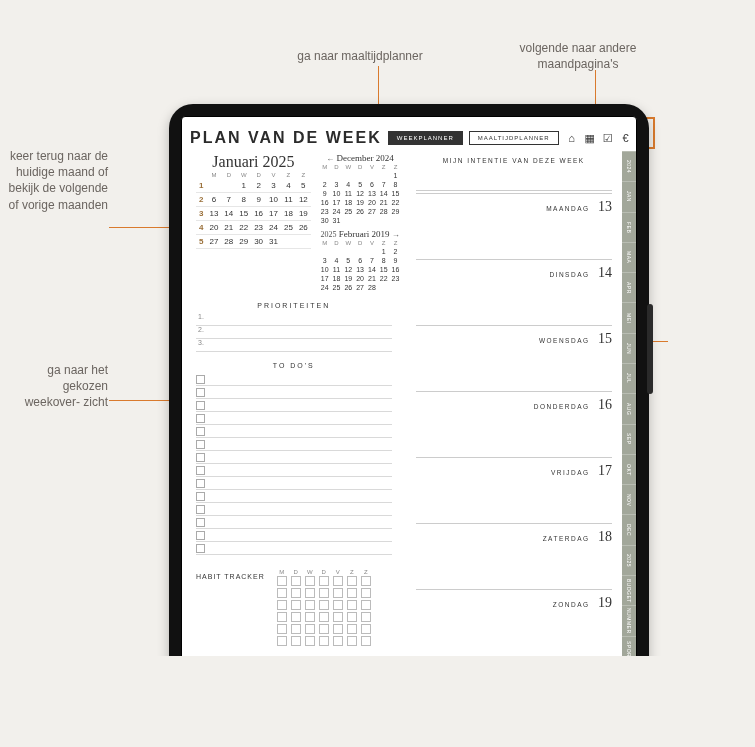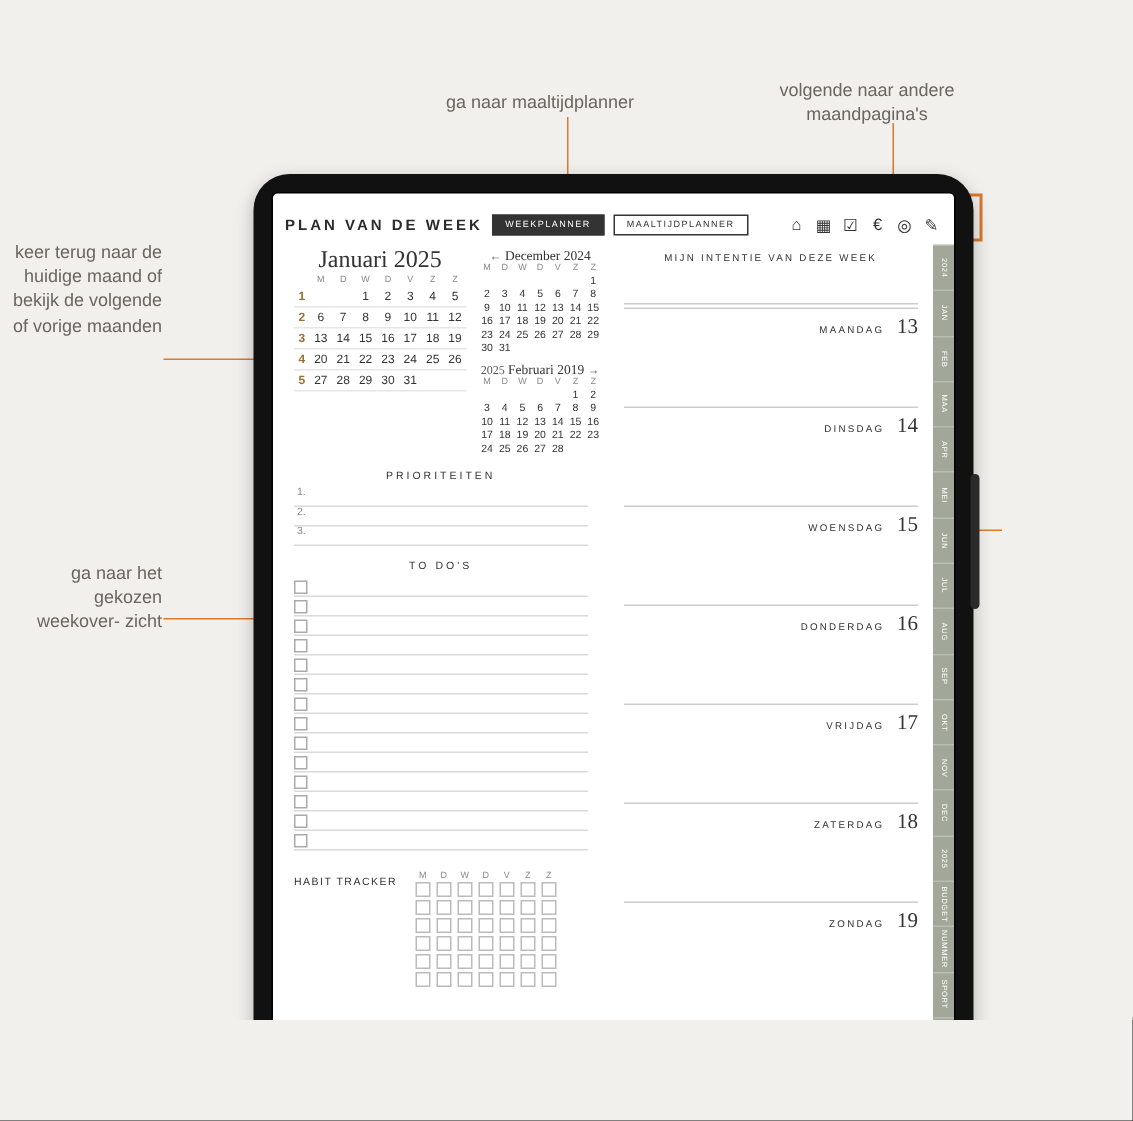--- a/index.html
+++ b/index.html
@@ -1,30 +1,30 @@
 <!DOCTYPE html>
 <html><head>
 <meta charset="utf-8">
 <style>
 html,body{margin:0;padding:0;background:#f2f0ec;font-family:Helvetica,Arial,sans-serif;color:#444}
-.stage{position:relative;width:755px;height:648px;margin:16px auto}
+.stage{position:relative;width:755px;height:648px;margin:4px auto}
 .ann{position:absolute;font-size:12px;color:#6b6560;text-align:center;line-height:1.35}
 .ann.right{text-align:left}
 .ann.left{text-align:right}
 
 .ipad{position:absolute;left:169px;top:100px;width:480px;height:605px;background:#111;border-radius:24px;box-shadow:0 4px 12px rgba(0,0,0,.25);}
 .ipad:before{content:"";position:absolute;right:-4px;top:200px;width:6px;height:90px;background:#2a2a2a;border-radius:3px}
 .screen{position:absolute;left:12px;right:12px;top:12px;bottom:12px;background:#fff;border:1px solid #000;border-radius:4px;overflow:hidden}
 
 .hi{position:absolute;border:2px solid #d97a2d;background:transparent;pointer-events:none}
 .lead{position:absolute;background:#d97a2d;height:1px}
 .leadv{position:absolute;background:#d97a2d;width:1px}
 
 .topbar{display:flex;align-items:center;gap:6px;height:30px;padding:6px 8px 0 8px}
-.title{font-size:10px;letter-spacing:2px;font-weight:700;color:#2b2b2b;white-space:nowrap}
+.title{font-size:16px;letter-spacing:2px;font-weight:700;color:#2b2b2b;white-space:nowrap}
 .tabbtn{font-size:6px;letter-spacing:1px;padding:3px 8px;border:1px solid #333;background:#fff;color:#333}
 .tabbtn.active{background:#333;color:#fff}
 .toolbar-icons{margin-left:auto;display:flex;gap:4px}
 .ticon{width:14px;height:14px;display:flex;align-items:center;justify-content:center;font-size:11px;color:#333}
 
 .monthtabs{position:absolute;right:0;top:34px;bottom:0;width:14px;background:#a2a79a;display:flex;flex-direction:column}
 .mtab{flex:1;border-top:1px solid rgba(255,255,255,.25);font-size:5px;color:#fff;writing-mode:vertical-rl;text-align:center;display:flex;align-items:center;justify-content:center;letter-spacing:.5px}
 
 .content{position:absolute;left:0;right:14px;top:34px;bottom:14px;padding:2px 10px 0 14px;display:flex;gap:24px}
 .colL{width:47%}

